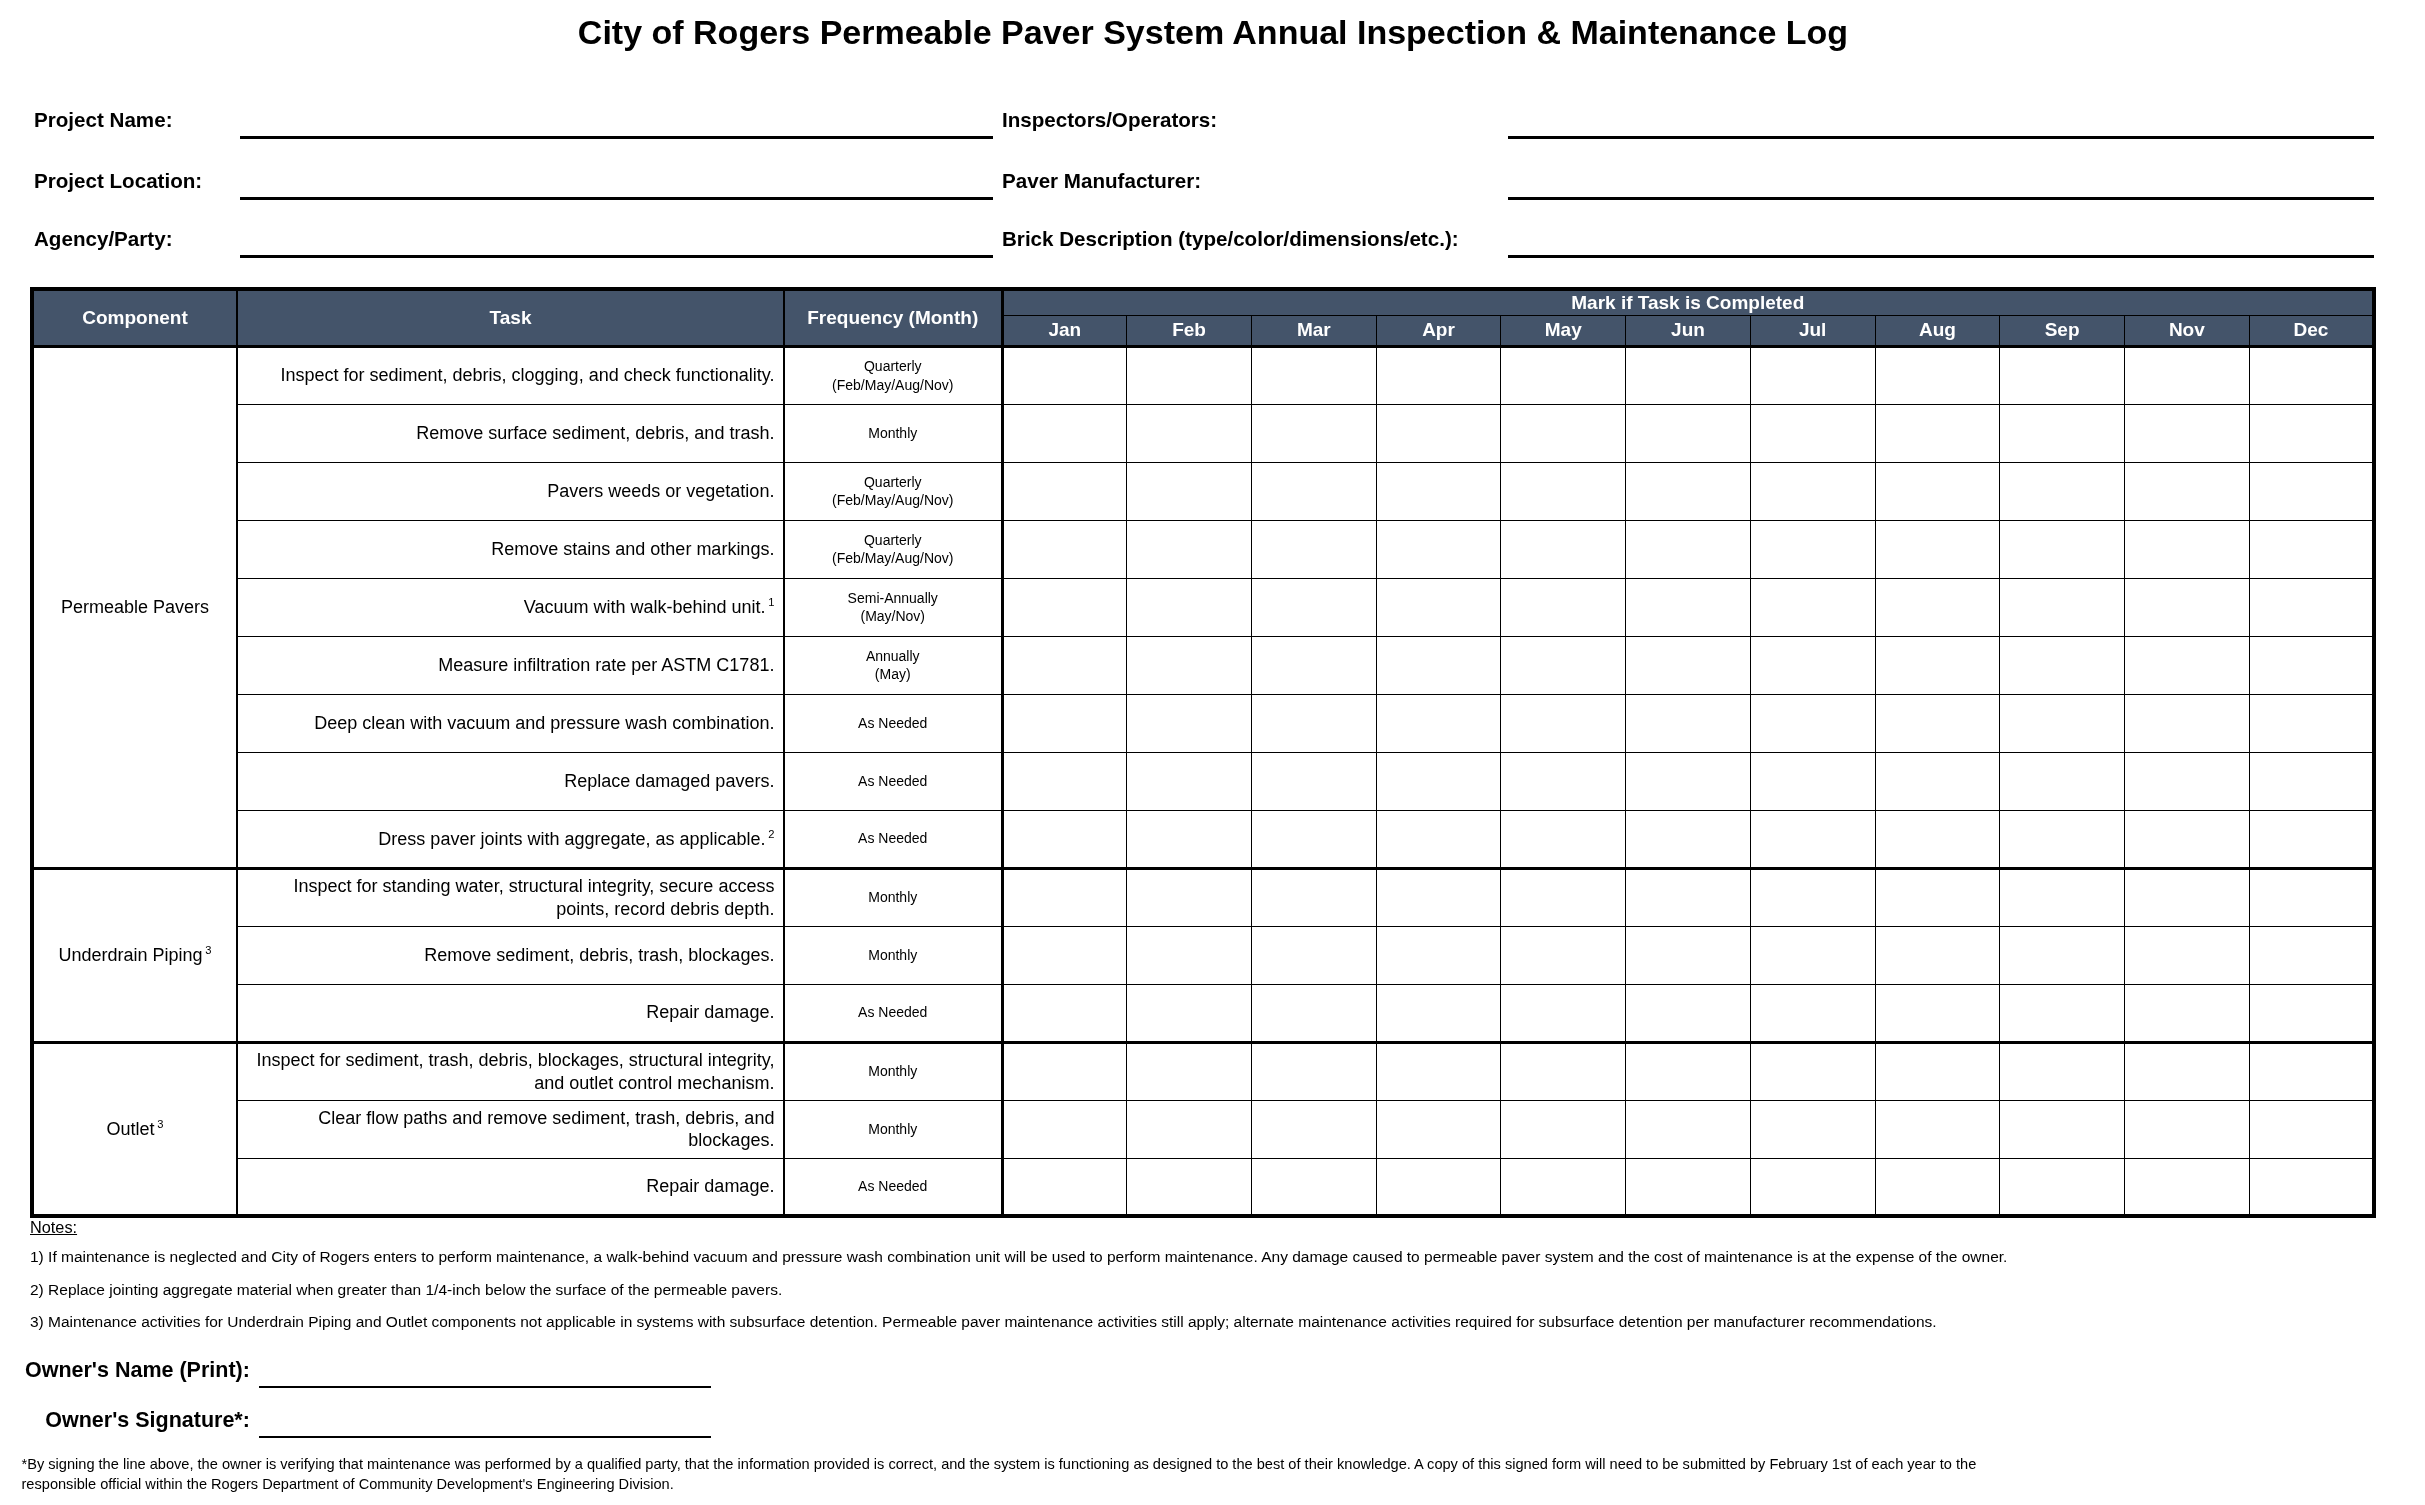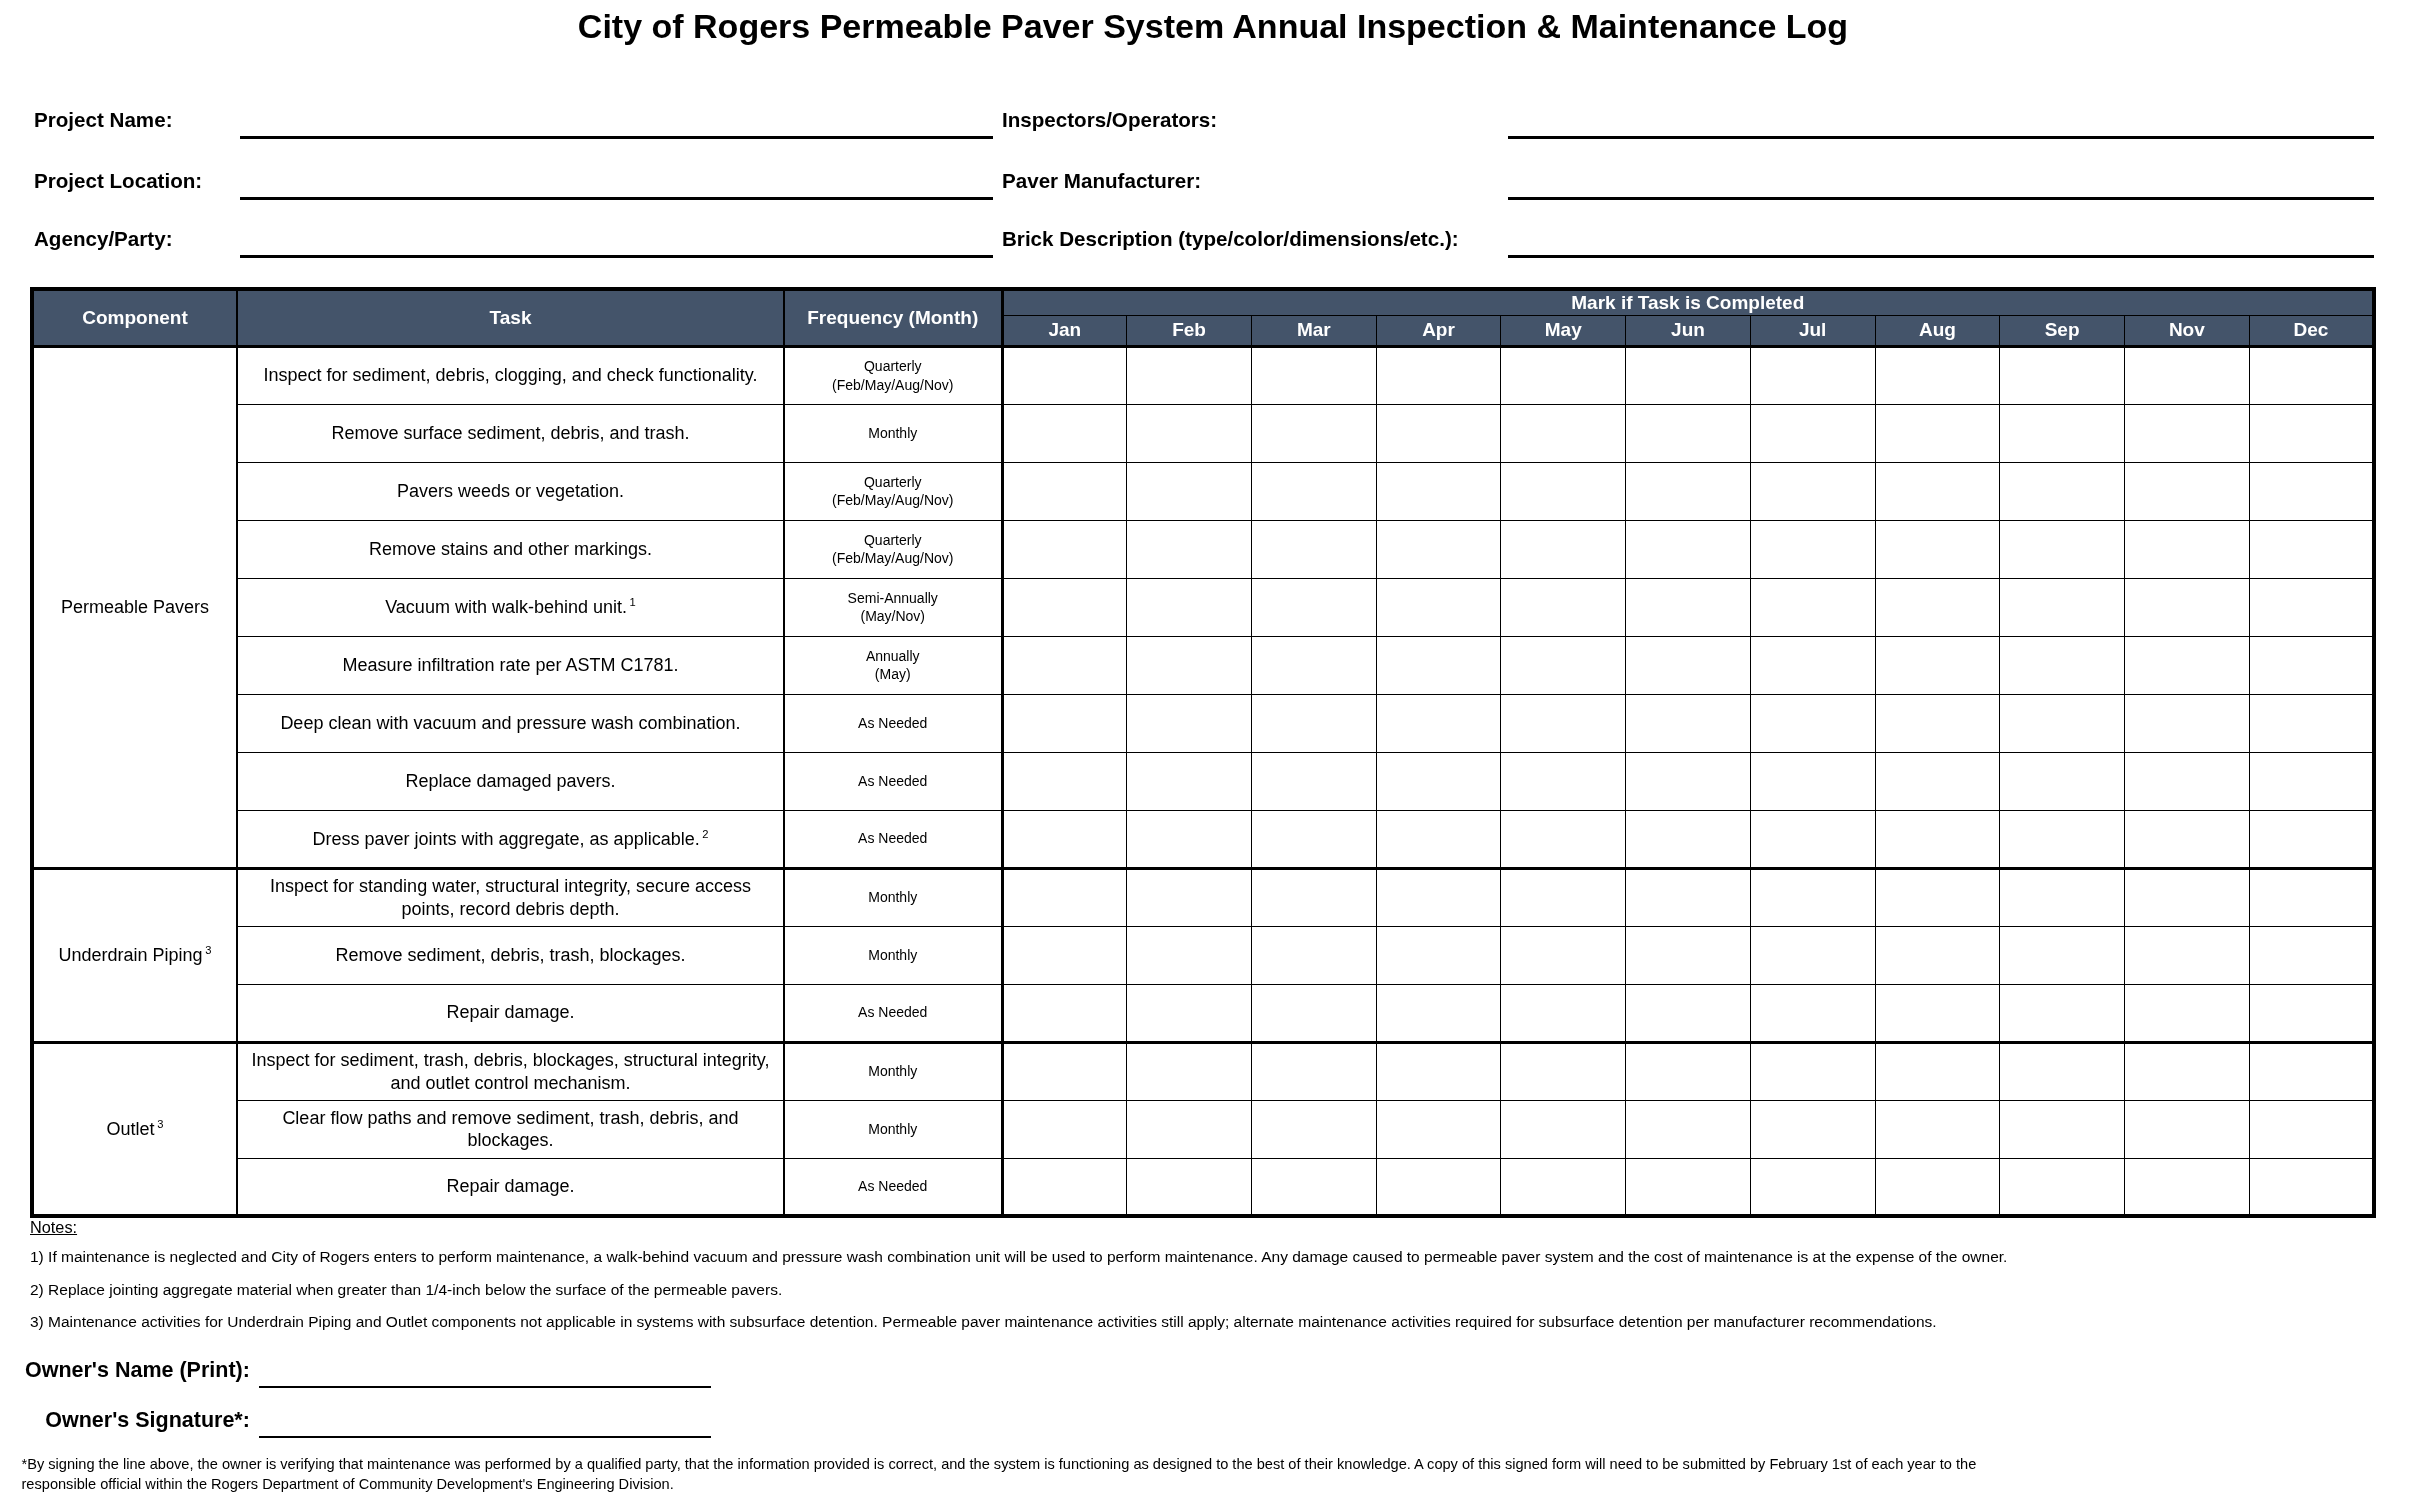--- a/index.html
+++ b/index.html
@@ -7,21 +7,21 @@
   body {
     position: relative;
     width: 2426px;
     height: 1505px;
     font-family: "Liberation Sans", sans-serif;
     color: #000;
   }
 
   
   .title {
-    position: absolute; top: 7px; left: 0; width: 100%;
+    position: absolute; top: 13px; left: 0; width: 100%;
     text-align: center; font-size: 34px; font-weight: bold;
   }
 
   
   .f-row { position: absolute; display: flex; align-items: flex-end; height: 43px; }
   .f-left  { left: 34px;  width: 959px; }
   .f-right { left: 1002px; width: 1372px; }
   .row1 { top: 96px; } .row2 { top: 157px; } .row3 { top: 215px; }
   .f-label {
     font-weight: bold; font-size: 20.6px; 
@@ -45,21 +45,21 @@
   tr.hrow1 { height: 26px; }
   tr.hrow2 { height: 31px; }
   tr.drow  { height: 58px; }
   th.mh { font-size: 18px; }
   .hdr-b { border-bottom-width: 3.4px !important; }
   .v3 { border-left-width: 2.6px !important; }
   .mfirst { border-left-width: 3.4px !important; }
   tr.sec > td { border-top-width: 3.4px !important; }
 
   td.comp { text-align: center; vertical-align: middle; font-size: 18px; background: #fff; }
-  td.task { text-align: center; vertical-align: middle; font-size: 18px; line-height: 1.25; padding: 3.4px 8.6px; background: #fff; }
+  td.task { text-align: right; vertical-align: middle; font-size: 18px; line-height: 1.25; padding: 3.4px 8.6px; background: #fff; }
   td.freq { text-align: center; vertical-align: middle; font-size: 14px; line-height: 1.3; background: #fff; }
   td.mc   { background: #fff; }
   .freq span { display: block; }
   sup.s { font-size: 11.2px; margin-left: 2.6px; }
 
   
   .notes { position: absolute; top: 1218px; left: 30px; width: 2357px; }
   .notes-heading { font-size: 16.3px; text-decoration: underline; margin-bottom: 11.2px; }
   .note-item { font-size: 15.5px; margin-bottom: 14.6px; white-space: nowrap; }
 

